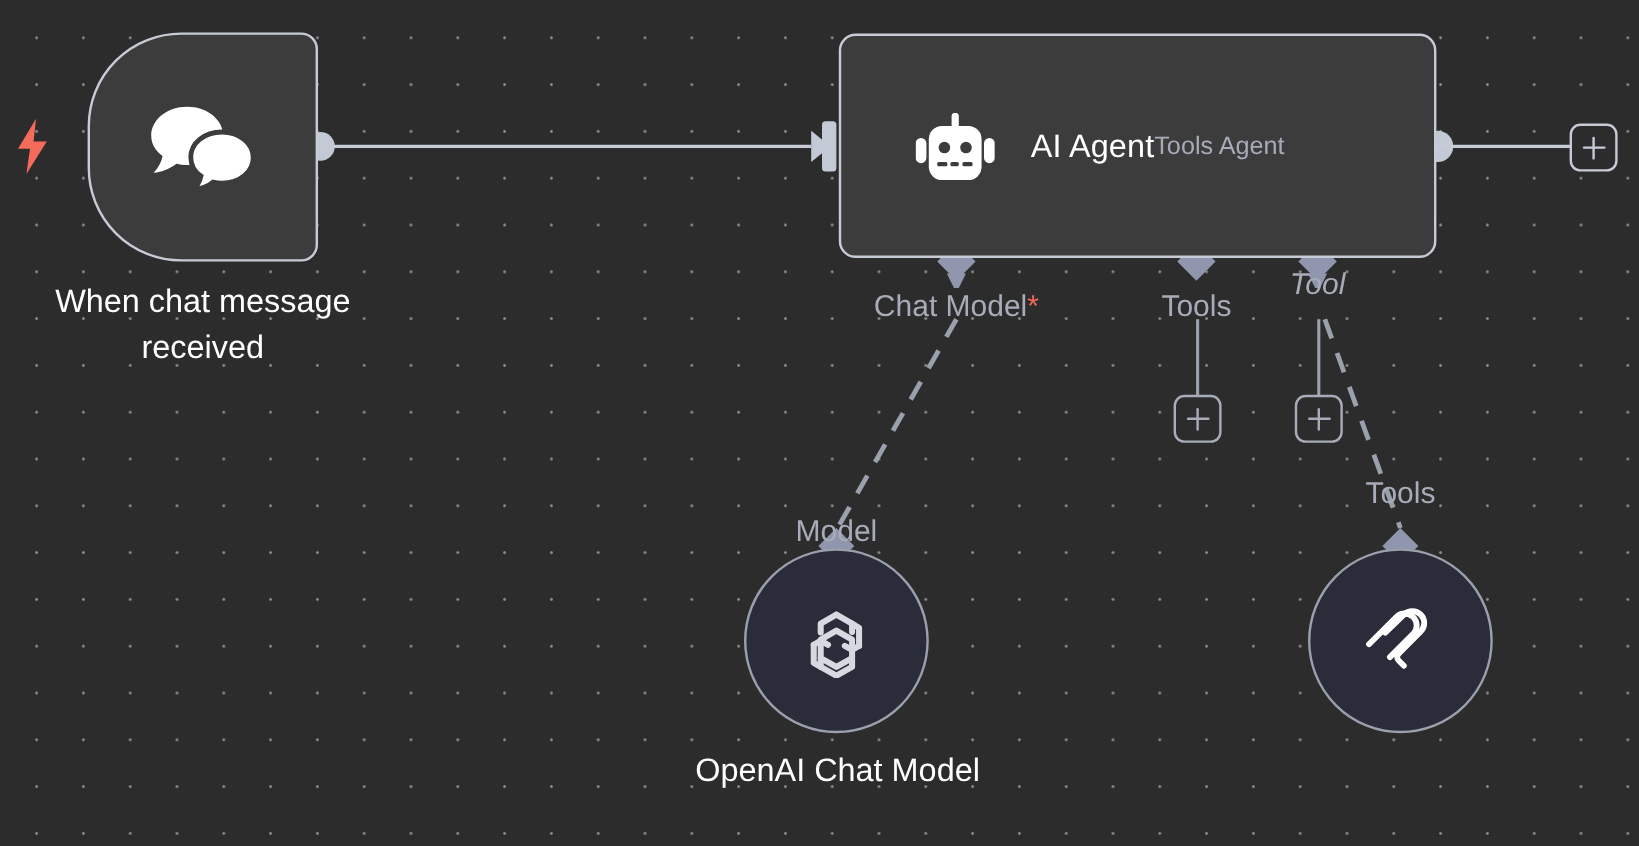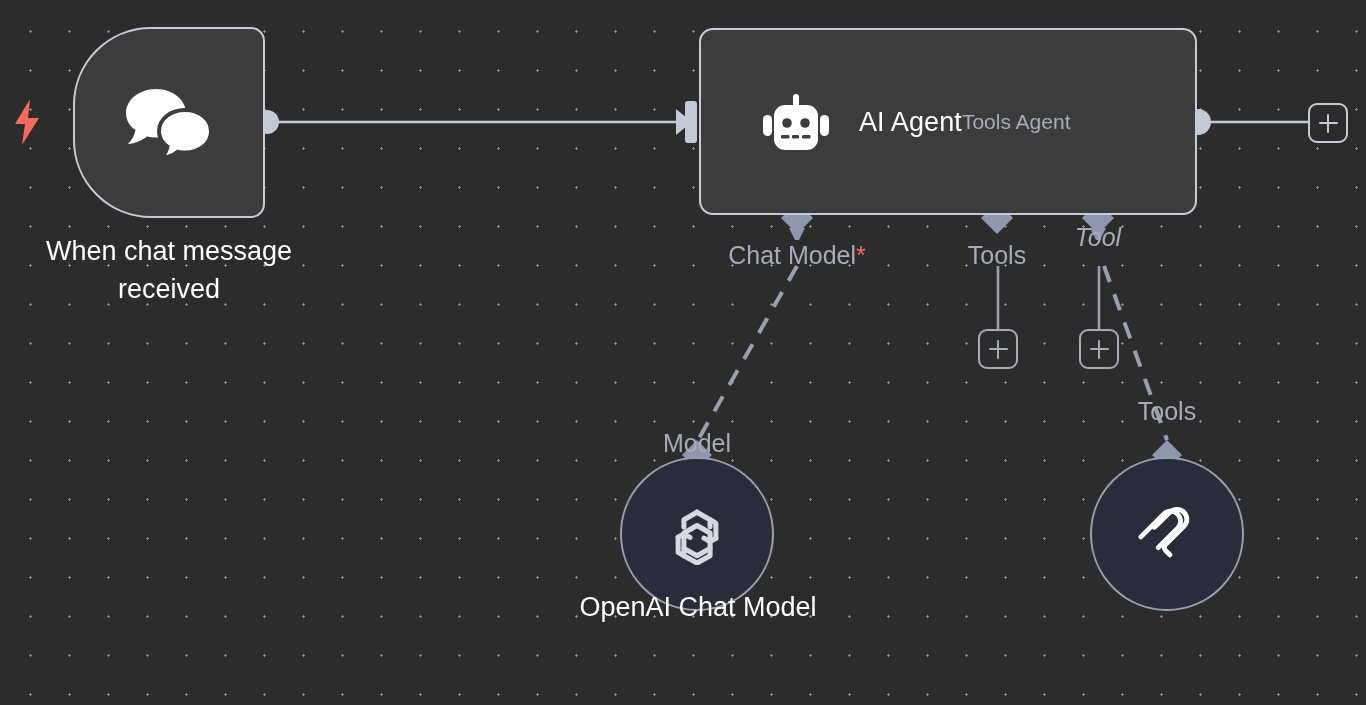--- a/index.html
+++ b/index.html
@@ -106,21 +106,21 @@
   
   .caption {
     position: absolute;
     color: #ffffff;
     font-size: 27px;
     line-height: 38px;
     text-align: center;
     white-space: pre-line;
   }
   .cap-trigger { left: 9px;   top: 232px; width: 320px; }
-  .cap-openai  { left: 538px; top: 588px; width: 320px; }
+  .cap-openai  { left: 538px; top: 623px; width: 320px; }
   .cap-mcp     { left: 1007px;top: 623px; width: 320px; }
 
   
   .port-label {
     position: absolute;
     color: #a7acb8;
     font-size: 25px;
     line-height: 26px;
     text-align: center;
     white-space: nowrap;

